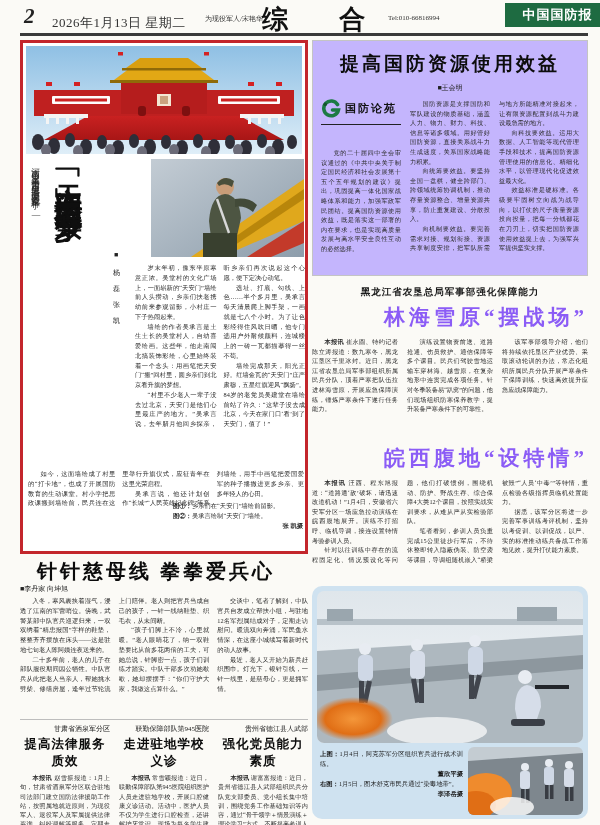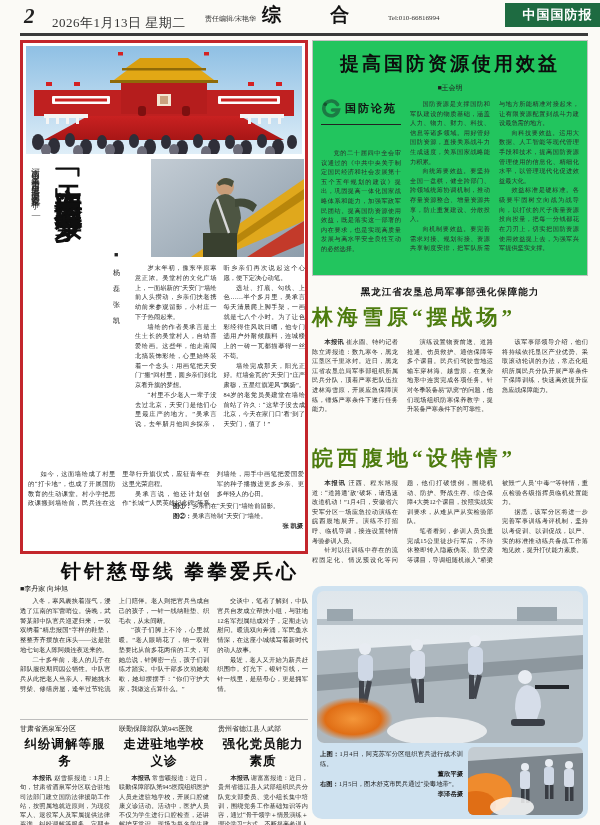--- a/index.html
+++ b/index.html
@@ -4,21 +4,21 @@
 <style>
   * { margin:0; padding:0; box-sizing:border-box; }
   html,body { width:600px; height:825px; }
   body { position:relative; background:#fbfaf6; font-family:"Liberation Serif", serif; color:#2b2b2b; overflow:hidden; }
 
   
   .hdr { position:absolute; left:0; top:0; width:600px; height:34px; }
   .pagenum { position:absolute; left:24px; top:4px; font-size:21px; font-weight:bold; font-style:italic; color:#222; }
   .hdate { position:absolute; left:52px; top:14px; font-size:13px; color:#333; letter-spacing:.5px; }
   .heditor { position:absolute; left:205px; top:14px; font-size:7px; color:#333; }
-  .hsection { position:absolute; left:262px; top:2px; font-size:19px; font-weight:bold; letter-spacing:22px; color:#111; font-family:"Liberation Sans", sans-serif; }
+  .hsection { position:absolute; left:262px; top:2px; font-size:26px; font-weight:bold; letter-spacing:22px; color:#111; font-family:"Liberation Sans", sans-serif; }
   .htel { position:absolute; left:388px; top:14px; font-size:7px; color:#333; }
   .masthead { position:absolute; left:505px; top:3px; width:105px; height:24px; background:#1e6b41; color:#fff;
               display:flex; align-items:center; justify-content:center; font-size:13px; font-weight:bold; letter-spacing:1px; }
   .hrule { position:absolute; left:20px; top:33px; width:568px; height:2.5px; background:#3a3a3a; }
 
   
   .feature { position:absolute; left:20px; top:40px; width:288px; height:514px; border:3px solid #c3262c; background:#fff; padding:3px; }
   .f-photo1 { position:absolute; left:3px; top:3px; width:276px; height:108px; }
   .f-kicker { position:absolute; left:7px; top:118px; height:250px; font-size:8.5px; color:#222;
               writing-mode:vertical-rl; text-orientation:upright; letter-spacing:2px; }
@@ -30,64 +30,64 @@
   .f-bodyA { position:absolute; left:112px; top:220px; width:170px; height:202px; column-count:2; column-gap:7px;
              font-size:6.3px; line-height:1.55; text-align:justify; overflow:hidden; }
   .f-bodyB { position:absolute; left:5px; top:426px; width:276px; height:78px; column-count:3; column-gap:7px;
              font-size:6.3px; line-height:1.55; text-align:justify; overflow:hidden; }
   .f-caps { position:absolute; left:150px; top:458px; width:130px; font-size:6.3px; line-height:1.6; text-align:justify; }
   .f-caps .cr { display:block; text-align:right; font-weight:bold; }
   p.t { text-indent:2em; }
   .caps b { font-weight:bold; }
 
   
-  .art1 { position:absolute; left:312px; top:40px; width:276px; height:236px; border:1px solid #c4c4c4; background:#22c55e; padding:6px 8px; }
+  .art1 { position:absolute; left:312px; top:40px; width:276px; height:236px; border:1px solid #c4c4c4; background:#c4b5fd; padding:6px 8px; }
   .art1-title { text-align:center; font-size:19px; font-weight:bold; letter-spacing:3px; color:#0d0d0d; font-family:"Liberation Sans", sans-serif; margin-top:4px; }
   .art1-byline { text-align:center; font-size:7px; margin:6px 0 6px; color:#222; }
   .art1-body { column-count:3; column-gap:9px; font-size:6.2px; line-height:1.55; text-align:justify; height:168px; overflow:hidden; }
   .badge { display:flex; align-items:center; gap:4px; border-bottom:1.5px solid #222; padding-bottom:5px; margin-bottom:23px; }
   .badge .gtxt { font-size:11px; font-weight:bold; font-family:"Liberation Sans", sans-serif; letter-spacing:2px; color:#111; }
 
   .kicker { text-align:center; font-size:9.5px; font-weight:bold; color:#1a1a1a; letter-spacing:1px; }
-  .bigtitle { text-align:left; font-size:21px; font-weight:900; letter-spacing:4px; color:#4d7c0f; margin:4px 0 6px; }
+  .bigtitle { text-align:right; font-size:21px; font-weight:900; letter-spacing:4px; color:#8b5cf6; margin:4px 0 6px; }
   .art2 { position:absolute; left:312px; top:286px; width:276px; height:148px; }
   .art2-body { column-count:3; column-gap:9px; font-size:6.2px; line-height:1.55; text-align:justify; height:104px; overflow:hidden; }
   .art3 { position:absolute; left:312px; top:440px; width:276px; height:140px; }
   .art3-body { column-count:3; column-gap:9px; font-size:6.2px; line-height:1.55; text-align:justify; height:96px; overflow:hidden; }
   .lead { font-weight:bold; }
 
   
   .ppanel { position:absolute; left:312px; top:586px; width:276px; height:233px; background:#cfe2f0; border-radius:10px; padding:5px; }
   .ppanel .pmain { width:266px; height:152px; border-radius:7px; overflow:hidden; display:block; }
   .prow { display:flex; gap:5px; margin-top:4px; }
   .pcaps { width:146px; font-size:6.3px; line-height:1.6; text-align:justify; color:#1a1a1a; padding:2px 0 0 3px; }
   .pcaps .cr { display:block; text-align:right; font-weight:bold; }
   .pside { width:115px; height:68px; border-radius:6px; overflow:hidden; }
 
   
-  .mother-title { position:absolute; left:36px; top:558px; width:288px; text-align:center; font-size:20px; font-weight:900; letter-spacing:3px; color:#0b0b0b; }
+  .mother-title { position:absolute; left:12px; top:558px; width:288px; text-align:center; font-size:20px; font-weight:900; letter-spacing:3px; color:#0b0b0b; }
   .mother-byline { position:absolute; left:20px; top:584px; width:288px; text-align:left; font-size:7px; color:#222; }
   .mother-body { position:absolute; left:20px; top:596px; width:288px; height:118px; column-count:3; column-gap:8px;
                  font-size:6.3px; line-height:1.55; text-align:justify; overflow:hidden; }
   .briefrule { position:absolute; left:20px; top:719px; width:288px; height:1px; background:#bdbdbd; }
   .briefs { position:absolute; left:20px; top:724px; width:288px; display:flex; gap:9px; }
   .brief { flex:1; }
-  .brief .bk { text-align:left; font-size:7px; color:#222; }
+  .brief .bk { text-align:right; font-size:7px; color:#222; }
   .brief .bt { text-align:center; font-size:12.5px; font-weight:bold; font-family:"Liberation Sans", sans-serif; letter-spacing:1px; margin:2px 0 3px; color:#0d0d0d; }
   .brief .bb { font-size:6.2px; line-height:1.5; text-align:justify; height:72px; overflow:hidden; }
 
   svg { display:block; }
 </style>
 </head>
 <body>
 
 <div class="hdr">
   <div class="pagenum">2</div>
   <div class="hdate">2026年1月13日  星期二</div>
-  <div class="heditor">责任编辑/宋艳华</div>
+  <div class="heditor">为现役军人/宋艳华</div>
   <div class="hsection">综 合</div>
   <div class="htel">Tel:010-66816994</div>
   <div class="masthead">中国国防报</div>
   <div class="hrule"></div>
 </div>
 
 <div class="feature">
   <div class="f-photo1">
     <svg width="276" height="108" viewBox="0 0 276 108" preserveAspectRatio="none">
       <defs>
@@ -367,21 +367,21 @@
   <p class="t">“孩子们脚上不冷，心里就暖。”老人眼睛花了，纳一双鞋垫要比从前多花两倍的工夫，可她总说，针脚密一点，孩子们训练才踏实。中队干部多次劝她歇歇，她却摆摆手：“你们守护大家，我做这点算什么。”</p>
   <p class="t">交谈中，笔者了解到，中队官兵自发成立帮扶小组，与驻地12名军烈属结成对子，定期走访慰问。暖流双向奔涌，军民鱼水情深，在这座小城续写着新时代的动人故事。</p>
   <p class="t">最近，老人又开始为新兵赶织围巾。灯光下，银针引线，一针一线里，是慈母心，更是拥军情。</p>
 </div>
 
 <div class="briefrule"></div>
 
 <div class="briefs">
   <div class="brief">
     <div class="bk">甘肃省酒泉军分区</div>
-    <div class="bt">纠纷调解等服务</div>
+    <div class="bt">提高法律服务质效</div>
     <p class="bb t"><span class="lead">本报讯</span><span> 赵雪振报道：1月上旬，甘肃省酒泉军分区联合驻地司法部门建立国防法律援助工作站，按照属地就近原则，为现役军人、退役军人及军属提供法律咨询、纠纷调解等服务，定期走进军营开展普法宣讲。</span></p>
   </div>
   <div class="brief">
     <div class="bk">联勤保障部队第945医院</div>
     <div class="bt">走进驻地学校义诊</div>
     <p class="bb t"><span class="lead">本报讯</span><span> 常雪颖报道：近日，联勤保障部队第945医院组织医护人员走进驻地学校，开展口腔健康义诊活动。活动中，医护人员不仅为学生进行口腔检查，还讲解护牙常识，现场为每名学生建立口腔健康档案，以便后续跟踪诊疗。</span></p>
   </div>
   <div class="brief">
     <div class="bk">贵州省德江县人武部</div>
     <div class="bt">强化党员能力素质</div>

